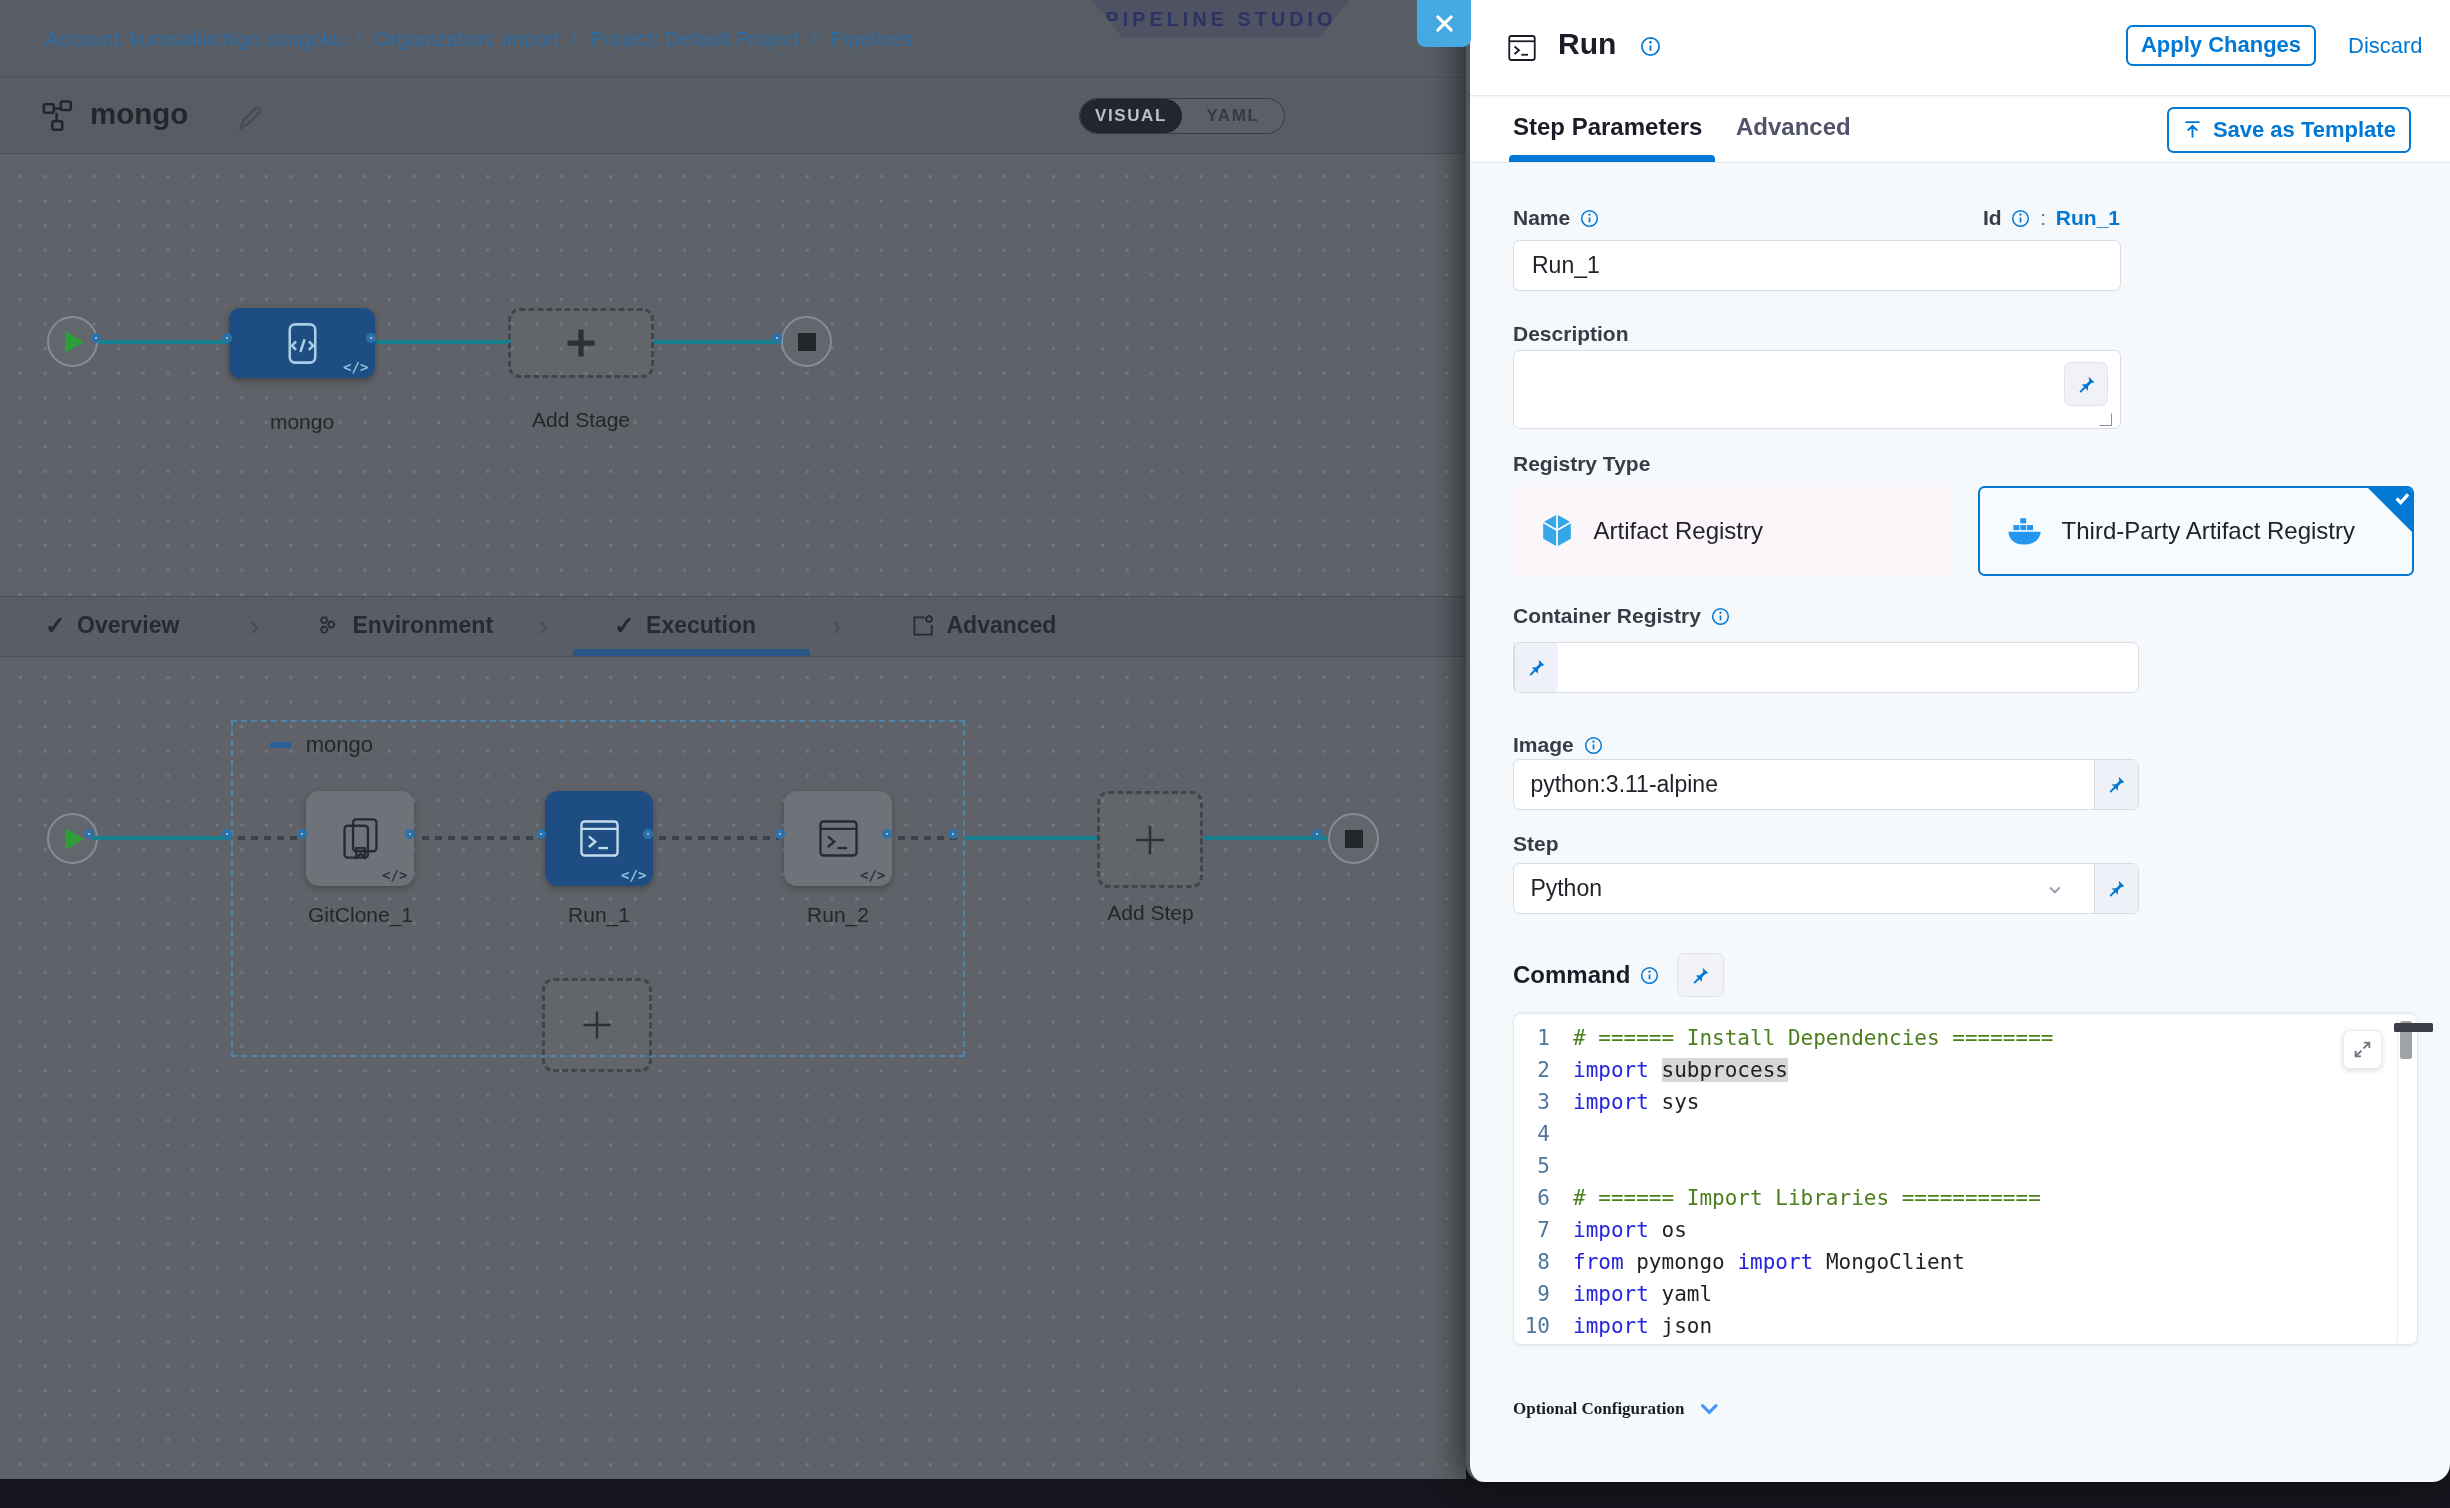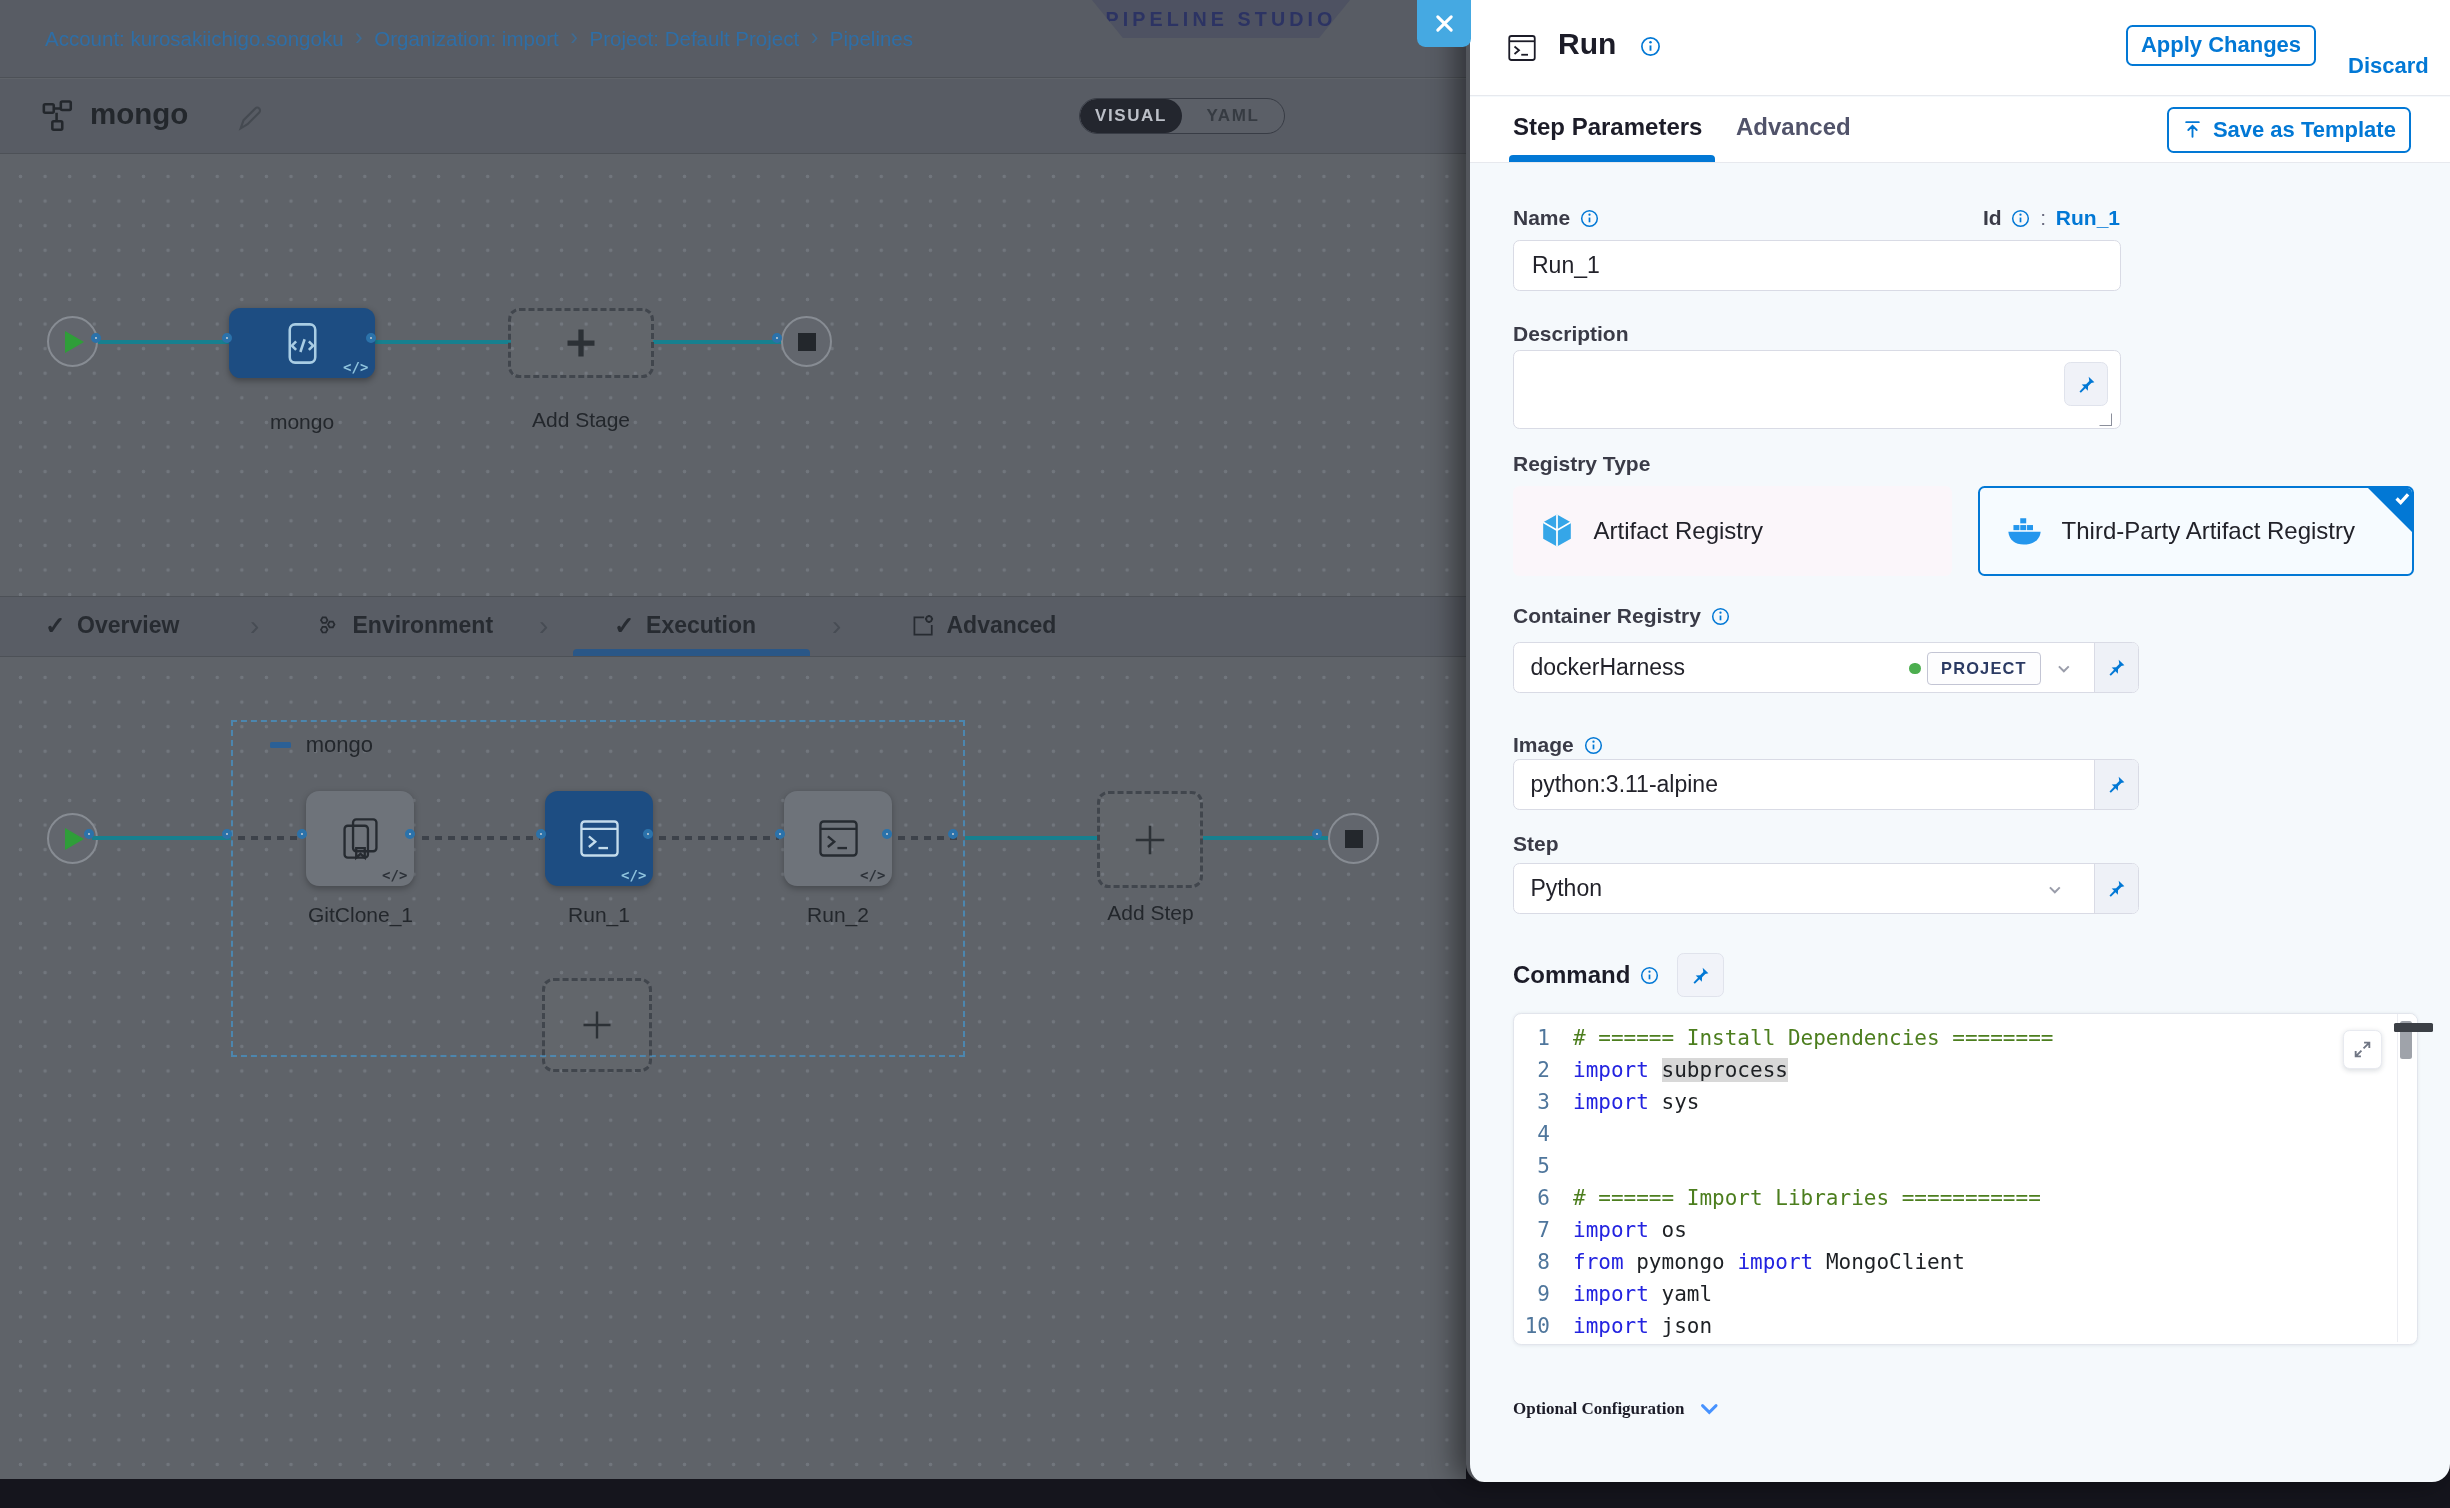--- a/index.html
+++ b/index.html
@@ -78,22 +78,22 @@
   .panel { position:absolute; left:1466px; top:0; width:984px; height:1482px;
     background:#f5f9fc; border-radius:0 0 18px 18px; overflow:hidden; z-index:20;
     border-left:4.1px solid #53565c; box-shadow:-9.8px 0 28px rgba(0,0,0,.45); }
   .panel-header { position:absolute; left:0; top:0; width:100%; height:96px; background:#fff;
     border-bottom:1.6px solid #e7e9ee; }
   .panel-title { position:absolute; left:88px; top:27px; font-size:30px; font-weight:800; color:#1c1c28; }
   .btn-outline { position:absolute; border:2px solid #0278d5; background:#fff; color:#0278d5;
     border-radius:6.6px; font-size:22px; font-weight:700; cursor:pointer;
     display:flex; align-items:center; justify-content:center; gap:9.8px; font-family:"Liberation Sans",sans-serif; }
   .apply-btn { left:656px; top:24.6px; width:190px; height:41px; }
-  .discard-btn { position:absolute; left:878px; top:33px; font-size:22px; font-weight:700; color:#0278d5;
-    background:none; border:none; cursor:pointer;margin-top:20px; }
+  .discard-btn { position:absolute; left:878px; top:33px; font-size:22px; font-weight:400; color:#0278d5;
+    background:none; border:none; cursor:pointer; }
   .panel-tabbar { position:absolute; left:0; top:97px; width:100%; height:66px; background:#fff;
     border-bottom:1.6px solid #e7e9ee; }
   .ptab { position:absolute; top:16.4px; font-size:24px; color:#51536a; cursor:pointer; font-weight:600; }
   .ptab.selected { color:#1c1c28; font-weight:800; }
   .ptab-underline { position:absolute; left:39px; bottom:0; width:206px; height:6.6px; background:#0278d5; border-radius:4.1px 4.1px 0 0; }
   .save-template-btn { left:697px; top:9.8px; width:244px; height:46px; }
 
   .panel-body { position:absolute; left:0; top:165px; width:100%; height:1317px; }
   .f-label { position:absolute; font-size:21px; font-weight:700; color:#3a3b47; display:flex; align-items:center; gap:9.8px; }
   .t-input { position:absolute; left:43px; width:608px; height:51px; background:#fff;
@@ -451,28 +451,20 @@
 
       <div class="f-label" style="left:43px;top:439px">
         <span>Container Registry</span>
         <svg width="19" height="19" viewBox="0 0 20 20">
           <circle cx="10" cy="10" r="8.2" fill="none" stroke="#0278d5" stroke-width="1.6"></circle>
           <path d="M10 9 v5" stroke="#0278d5" stroke-width="1.8"></path>
             <circle cx="10" cy="6" r="1.2" fill="#0278d5"></circle>
         </svg>
       </div>
       <div class="input-group" style="top:477px">
-        <div class="ig-main">
-          <input value="dockerHarness" style="">
-          <span class="green-dot"></span>
-          <span class="scope-chip">PROJECT</span>
-          <svg class="sel-chevron" style="left:540px" width="19.7" height="19.7" viewBox="0 0 20 20">
-            <path d="M5 7.5 l5 5 5 -5" fill="none" stroke="#9a9daa" stroke-width="2"></path>
-          </svg>
-        </div>
         <div class="ig-pin">
           <svg width="21" height="21" viewBox="0 0 24 24">
             <path d="M14.5 3 L21 9.5 L17.5 10.3 L13.8 14 L13.5 19 L10.8 16.3 L5.5 21.5 L4 20 L9.2 14.7 L6.5 12 L11.5 11.7 L15.2 8 Z" fill="#0278d5"></path>
           </svg>
         </div>
       </div>
 
       <div class="f-label" style="left:43px;top:568px">
         <span>Image</span>
         <svg width="19" height="19" viewBox="0 0 20 20">

